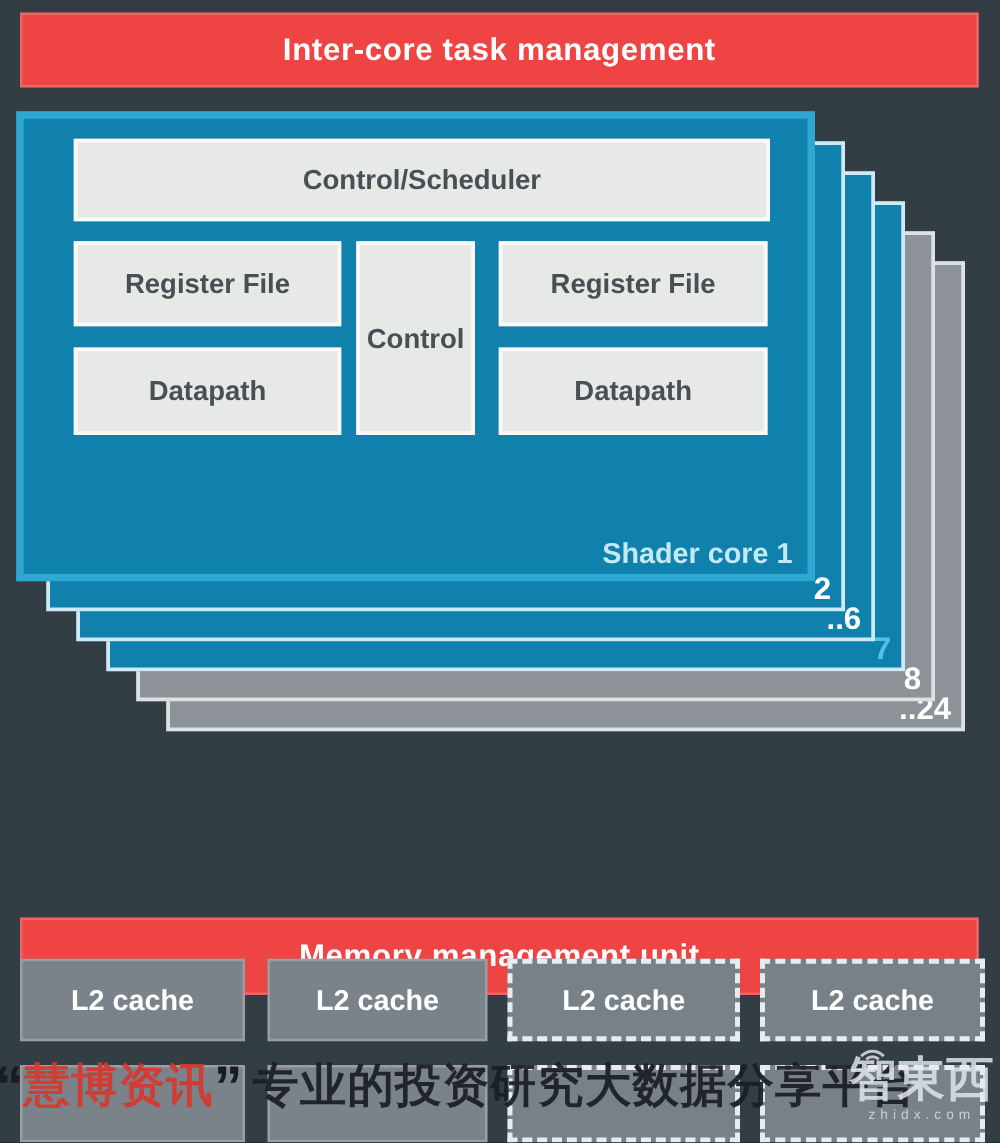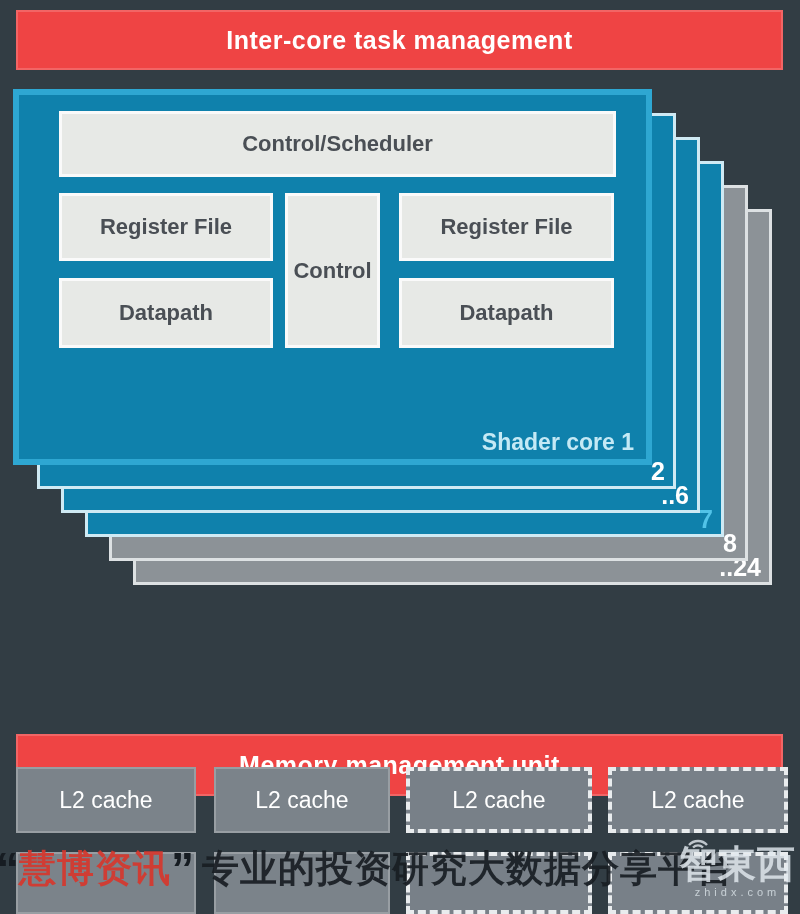--- a/index.html
+++ b/index.html
@@ -47,21 +47,21 @@
   #box-rfr{left:380px;top:98px;width:215px;height:68px;}
   #box-dpl{left:40px;top:183px;width:214px;height:70px;}
   #box-dpr{left:380px;top:183px;width:215px;height:70px;}
   #box-msg{left:40px;top:267px;width:557px;height:70px;}
 
   
   .l2{
     position:absolute;box-sizing:border-box;height:66px;top:767px;
     background:#7b838a;border:2px solid rgba(255,255,255,0.22);
     display:flex;align-items:center;justify-content:center;
-    color:#ffffff;font-size:23px;font-weight:400;
+    color:#ffffff;font-size:23px;font-weight:700;
   }
   .l2.dashed{background:#788088;border:4px dashed #e9ecee;}
   .l2.row2{top:852px;height:62px;}
   .l2.c1{left:16px;width:180px;}
   .l2.c2{left:214px;width:176px;}
   .l2.c3{left:406px;width:186px;}
   .l2.c4{left:608px;width:180px;}
 
   
   .watermark{

